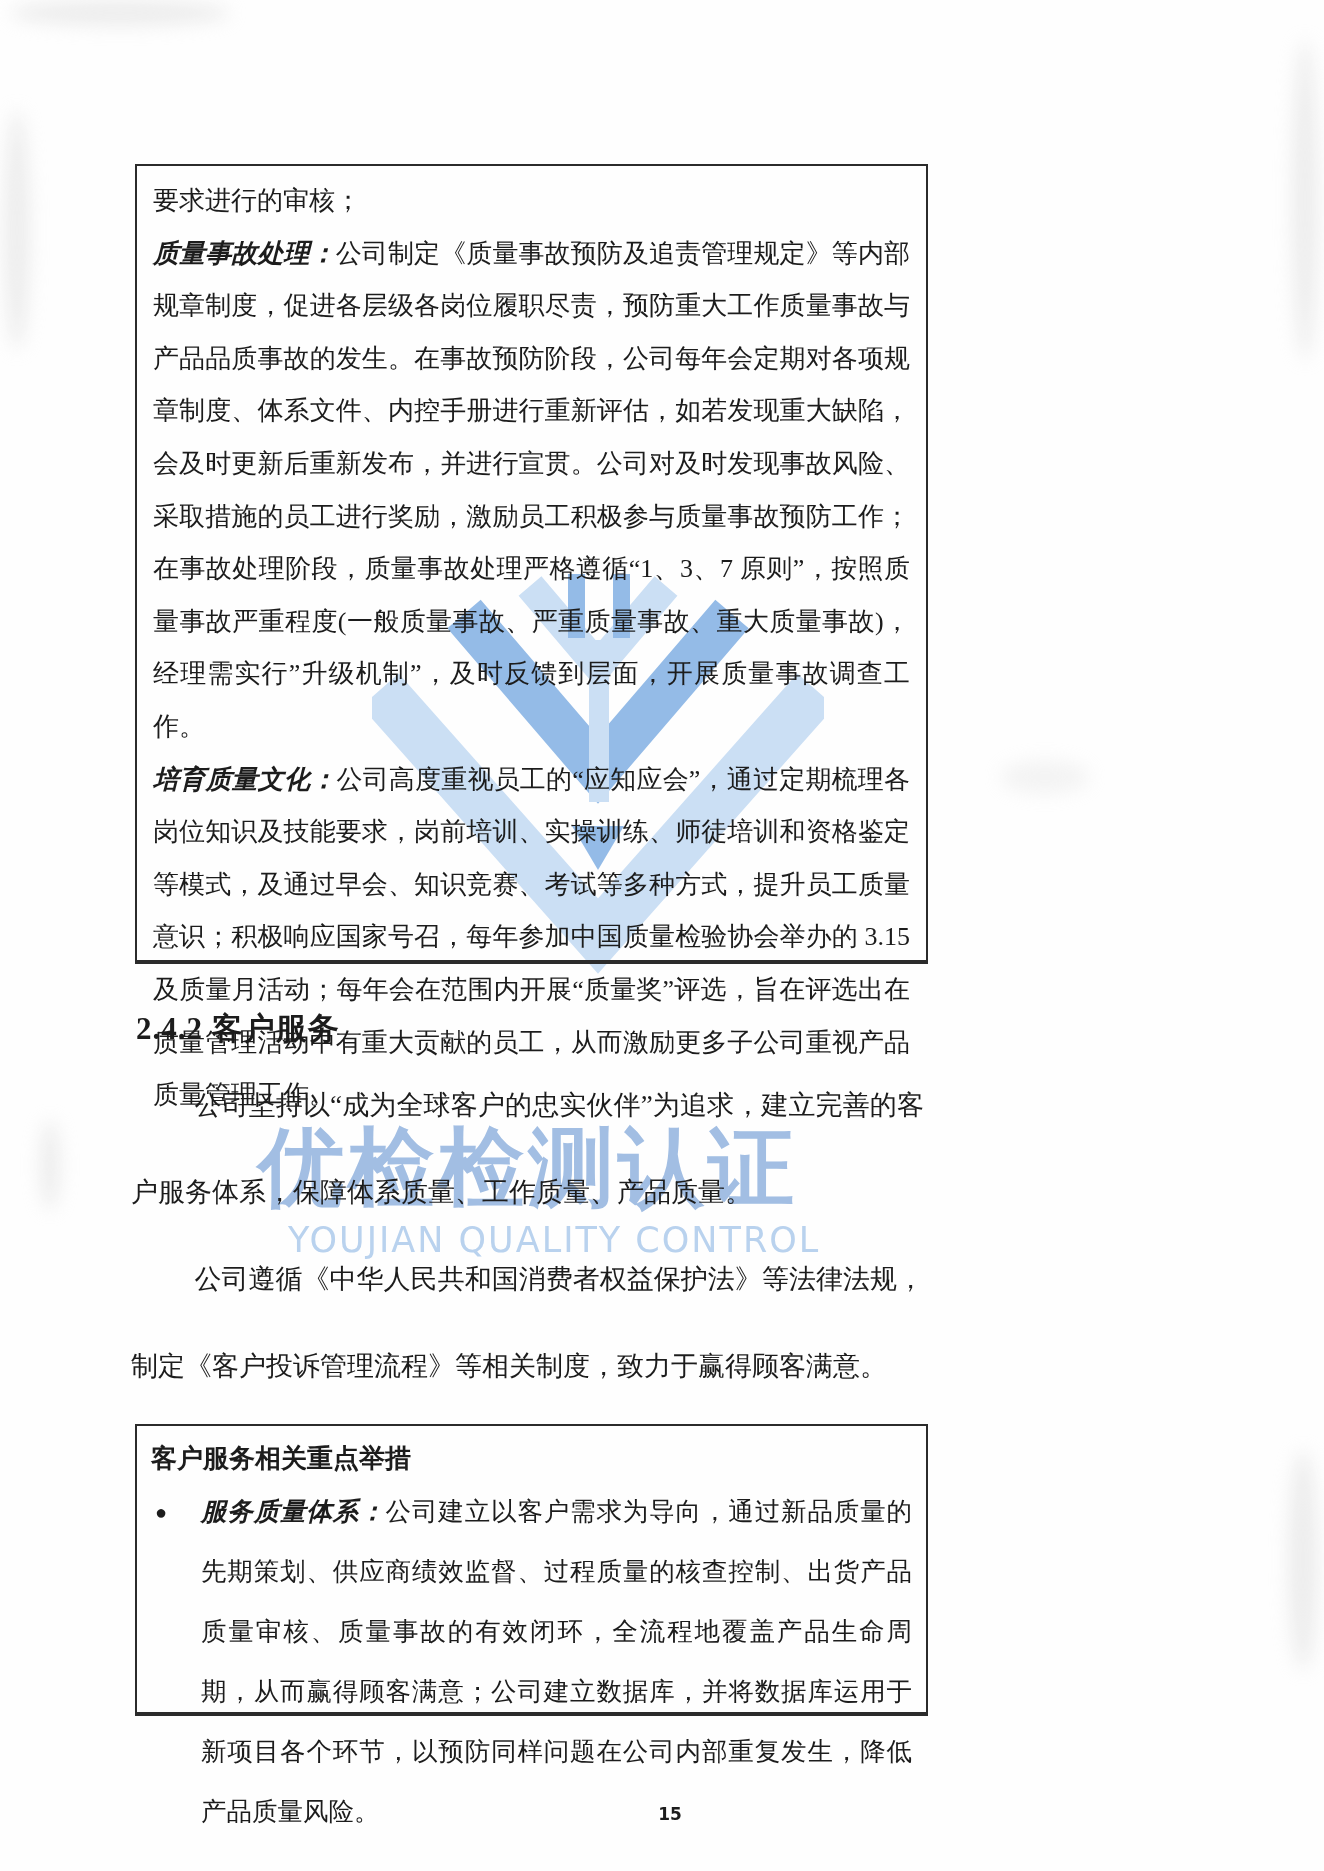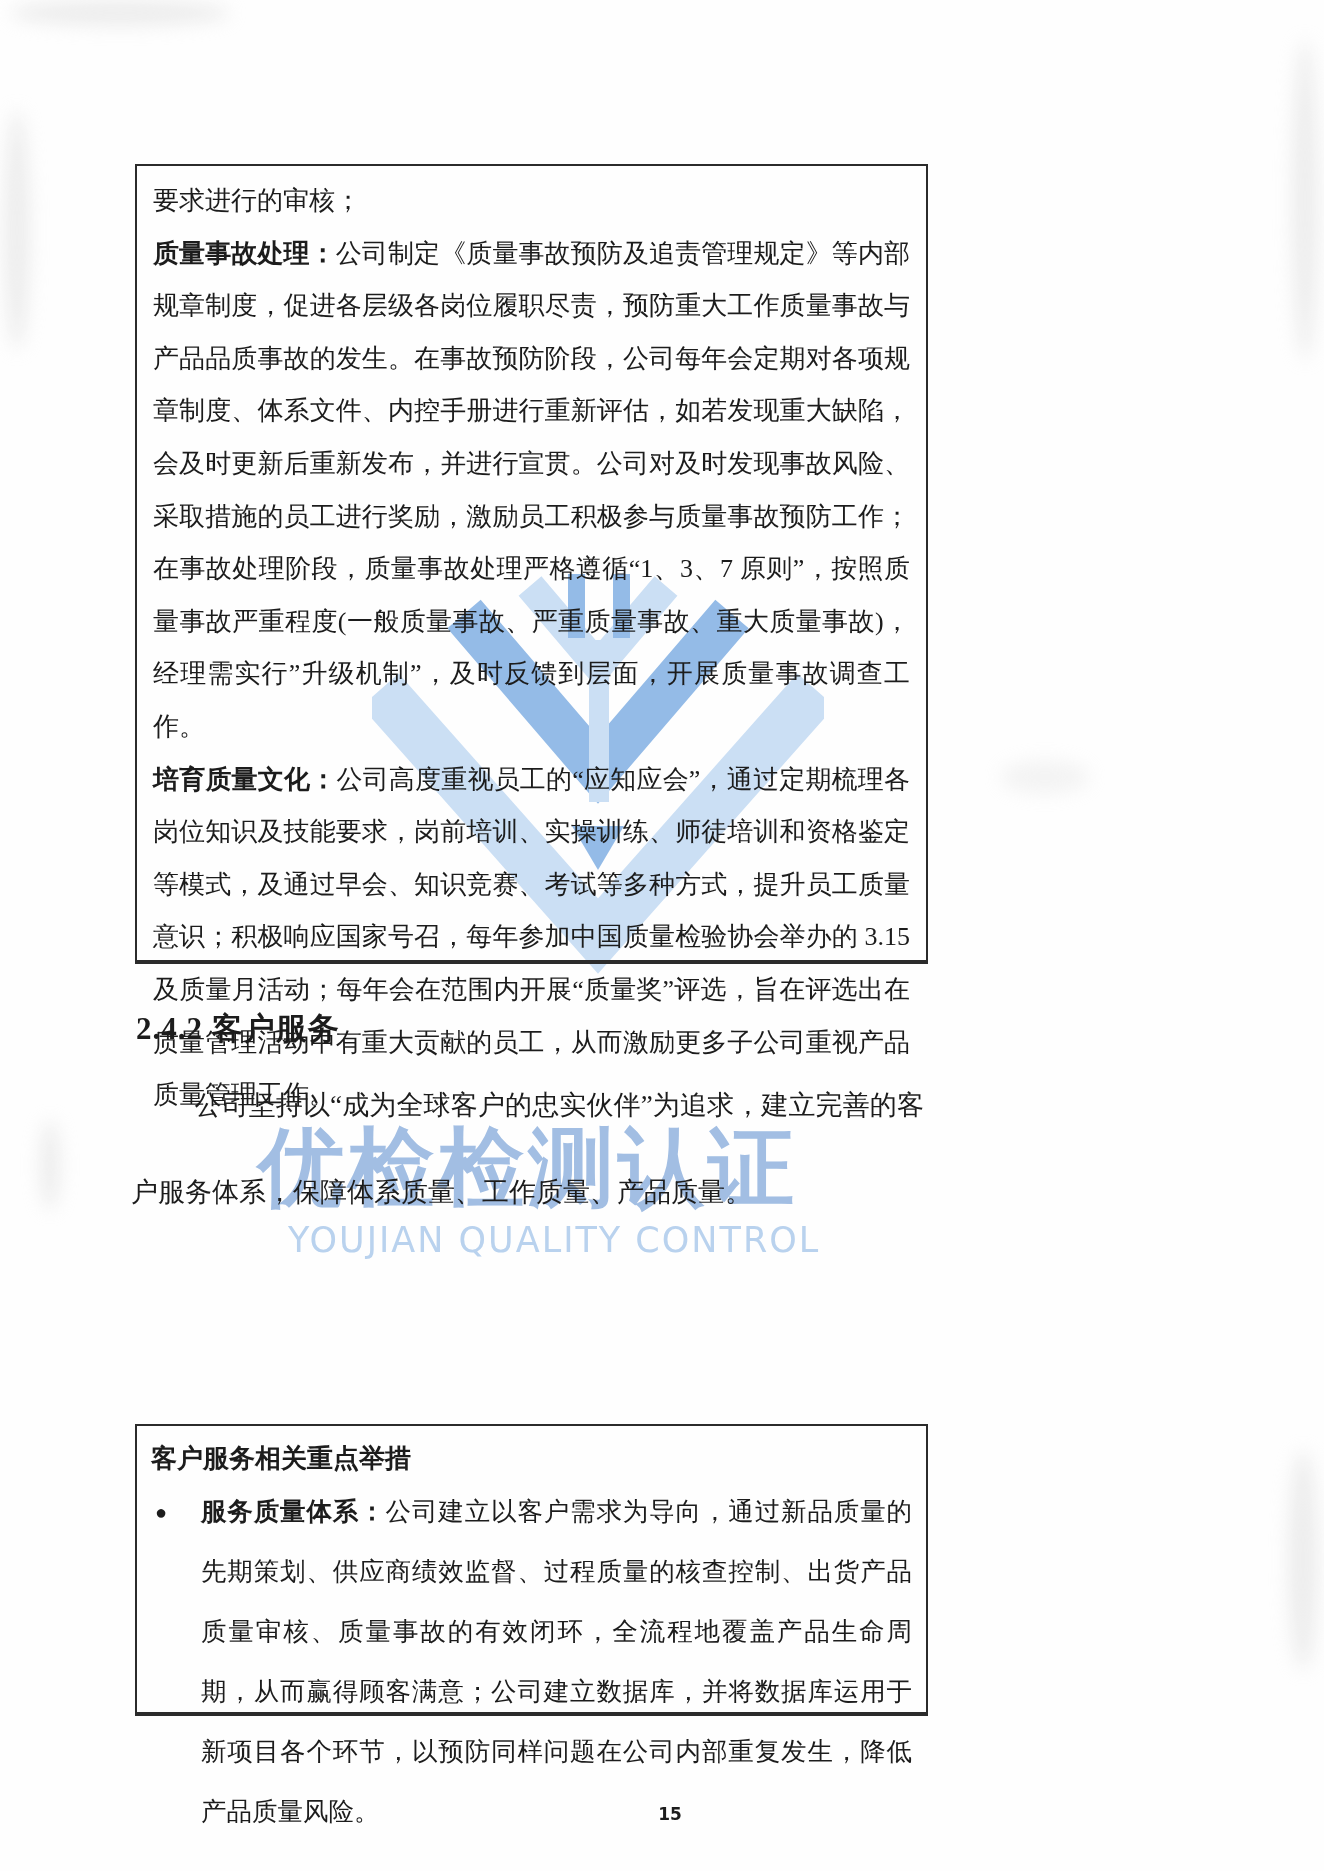--- a/index.html
+++ b/index.html
@@ -38,21 +38,21 @@
   .box {
     left:135px; width:793px; box-sizing:border-box;
     border:2px solid #2b2b2b; border-bottom-width:4px;
     background:transparent;
   }
   #box1 { top:164px; height:800px; padding:9px 16px 4px 16px; }
   #box1 p {
     margin:0; font-size:26px; line-height:52.6px;
     text-align:justify;
   }
-  .lead { font-weight:bold; }
+  .lead { font-weight:bold;font-style:italic; }
   #section-heading {
     left:136px; top:1008px;
     font-size:31px; font-weight:bold; letter-spacing:1px;
   }
   #section-paras { left:131px; top:1062px; width:793px; }
   #section-paras p {
     margin:0; font-size:27px; line-height:87px;
     text-indent:2.35em; text-align:justify;
   }
   #box2 { top:1424px; height:292px; padding:10px 14px 0 14px; }
@@ -104,20 +104,21 @@
 <div class="content box" id="box1">
   <p><span class="lead"></span><span>要求进行的审核；</span></p>
   <p><span class="lead">质量事故处理：</span><span>公司制定《质量事故预防及追责管理规定》等内部规章制度，促进各层级各岗位履职尽责，预防重大工作质量事故与产品品质事故的发生。在事故预防阶段，公司每年会定期对各项规章制度、体系文件、内控手册进行重新评估，如若发现重大缺陷，会及时更新后重新发布，并进行宣贯。公司对及时发现事故风险、采取措施的员工进行奖励，激励员工积极参与质量事故预防工作；在事故处理阶段，质量事故处理严格遵循“1、3、7  原则”，按照质量事故严重程度(一般质量事故、严重质量事故、重大质量事故)，经理需实行”升级机制”，及时反馈到层面，开展质量事故调查工作。</span></p>
   <p><span class="lead">培育质量文化：</span><span>公司高度重视员工的“应知应会”，通过定期梳理各岗位知识及技能要求，岗前培训、实操训练、师徒培训和资格鉴定等模式，及通过早会、知识竞赛、考试等多种方式，提升员工质量意识；积极响应国家号召，每年参加中国质量检验协会举办的 3.15 及质量月活动；每年会在范围内开展“质量奖”评选，旨在评选出在质量管理活动中有重大贡献的员工，从而激励更多子公司重视产品质量管理工作。</span></p>
 </div>
 
 <div class="content" id="section-heading">2.4.2 客户服务</div>
 
 <div class="content" id="section-paras">
   <p>公司坚持以“成为全球客户的忠实伙伴”为追求，建立完善的客户服务体系，保障体系质量、工作质量、产品质量。</p>
+  <p>公司遵循《中华人民共和国消费者权益保护法》等法律法规，制定《客户投诉管理流程》等相关制度，致力于赢得顾客满意。</p>
 </div>
 
 <div class="content box" id="box2">
   <p class="title">客户服务相关重点举措</p>
   <div class="bullet-row">
     <div class="bullet-marker">●</div>
     <p class="bullet-text"><span class="lead">服务质量体系：</span><span>公司建立以客户需求为导向，通过新品质量的先期策划、供应商绩效监督、过程质量的核查控制、出货产品质量审核、质量事故的有效闭环，全流程地覆盖产品生命周期，从而赢得顾客满意；公司建立数据库，并将数据库运用于新项目各个环节，以预防同样问题在公司内部重复发生，降低产品质量风险。</span></p>
   </div>
 </div>
 

